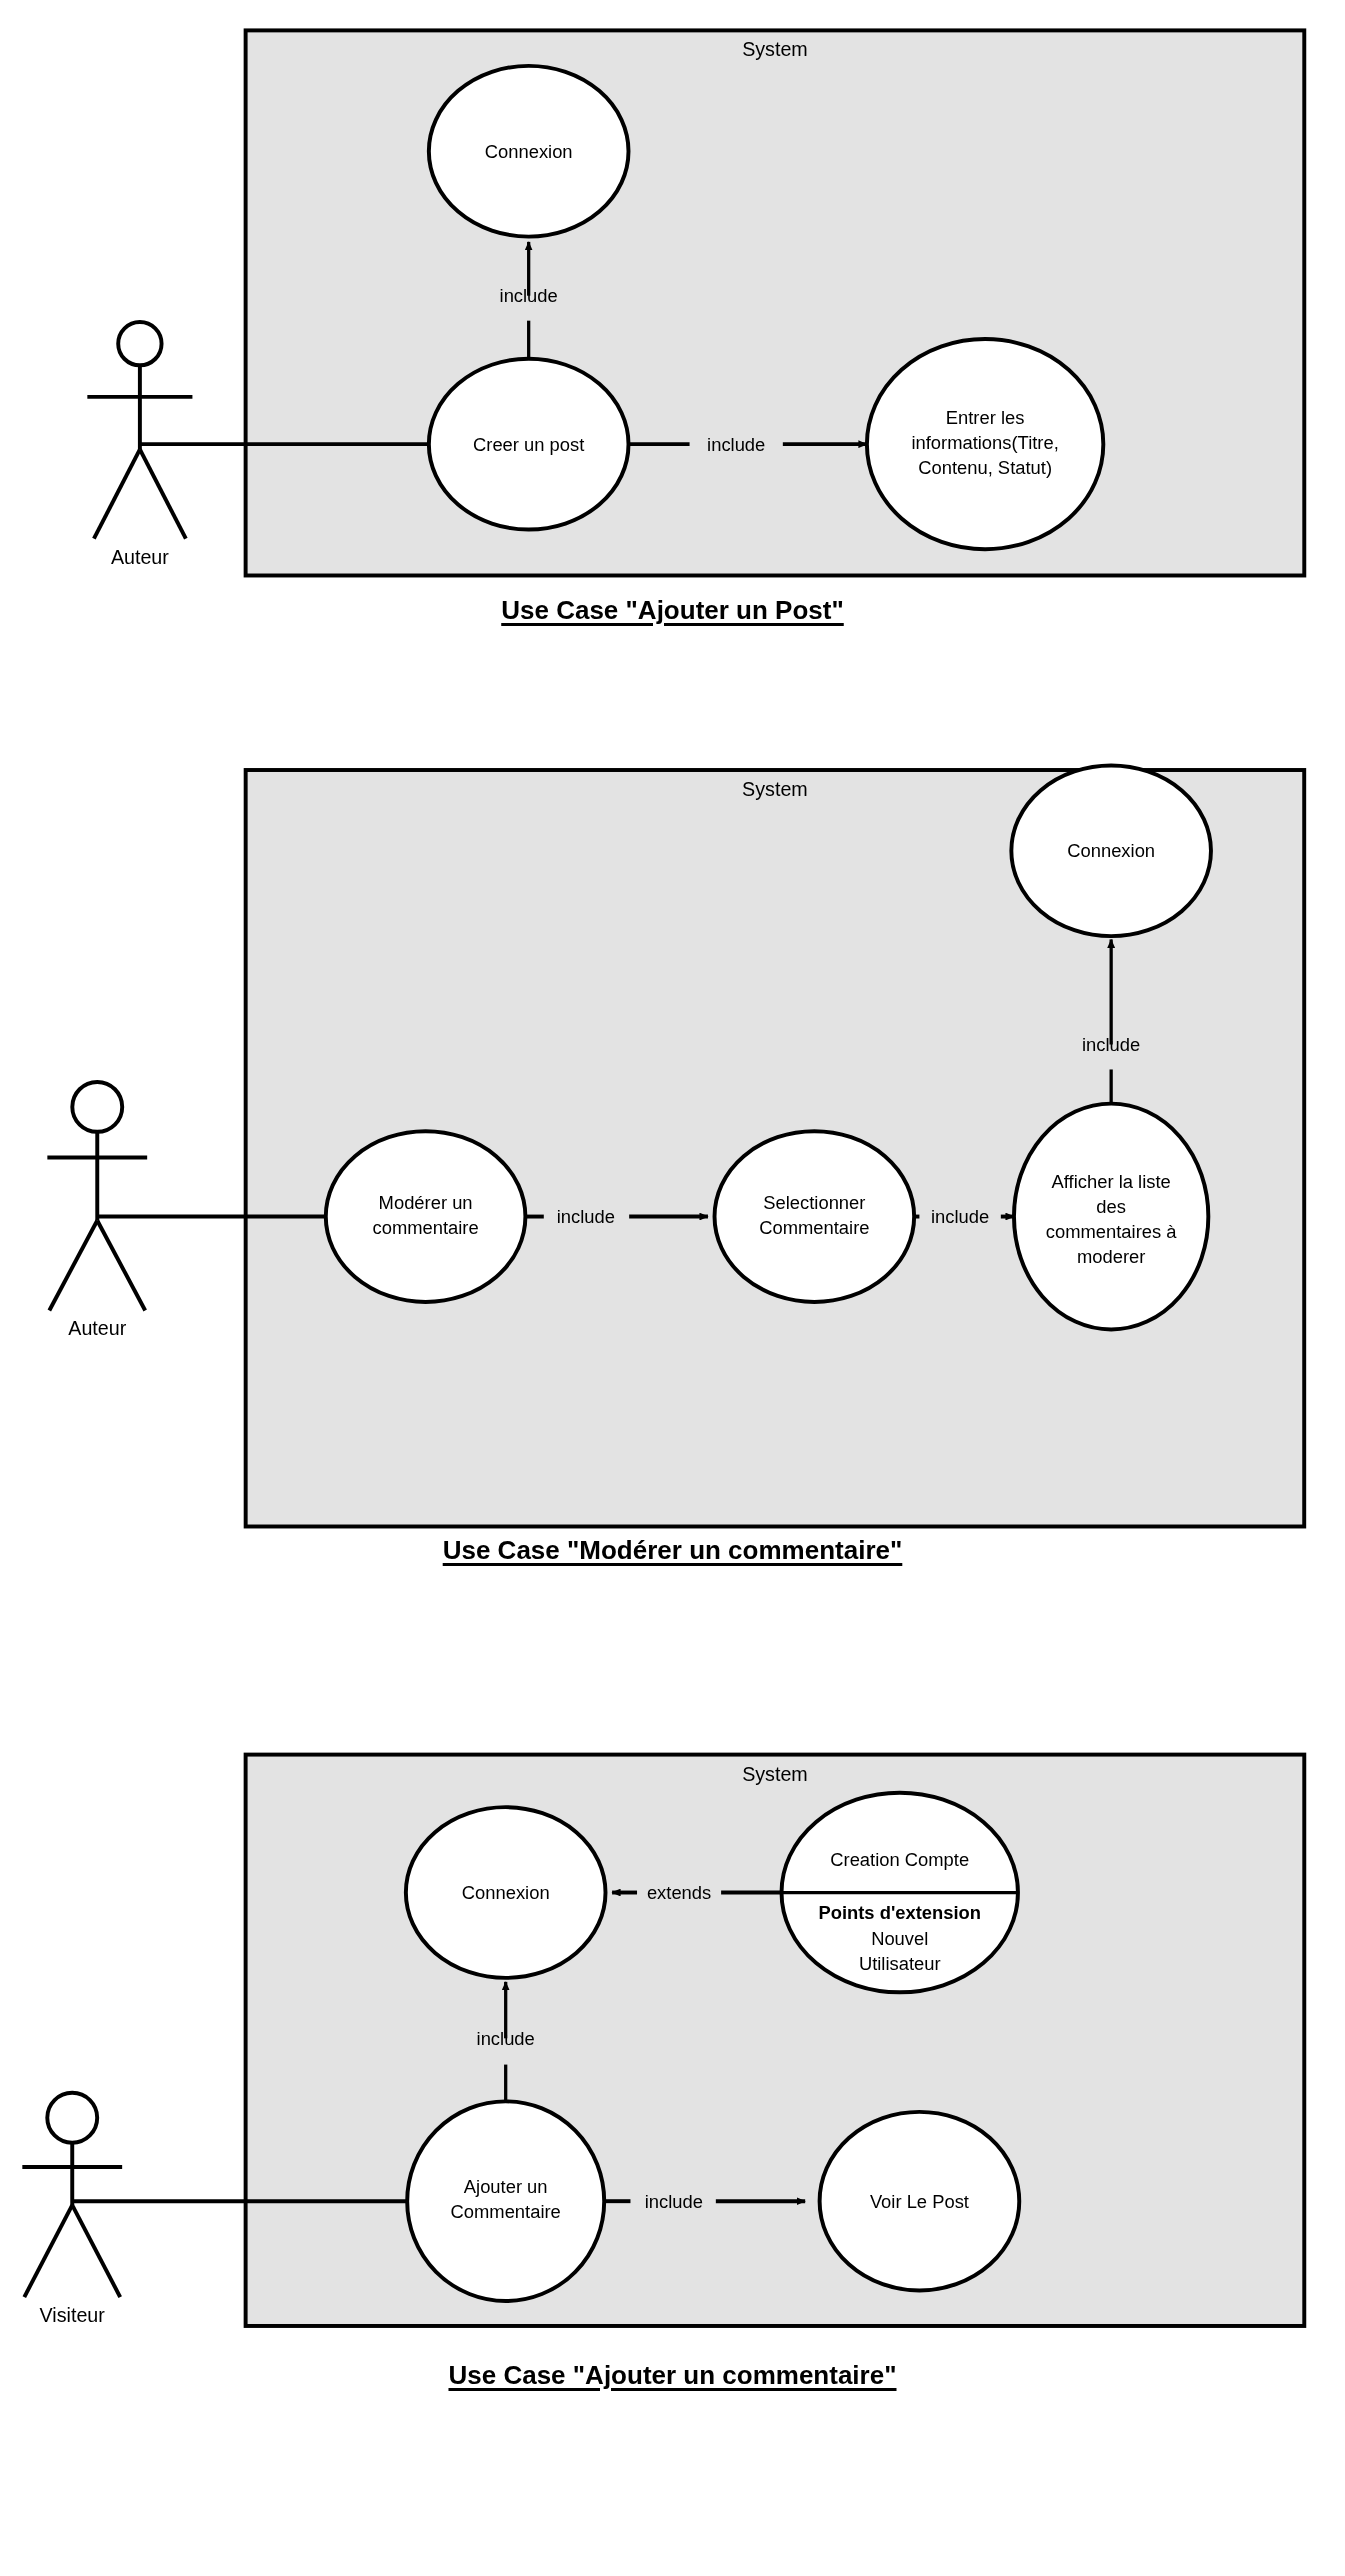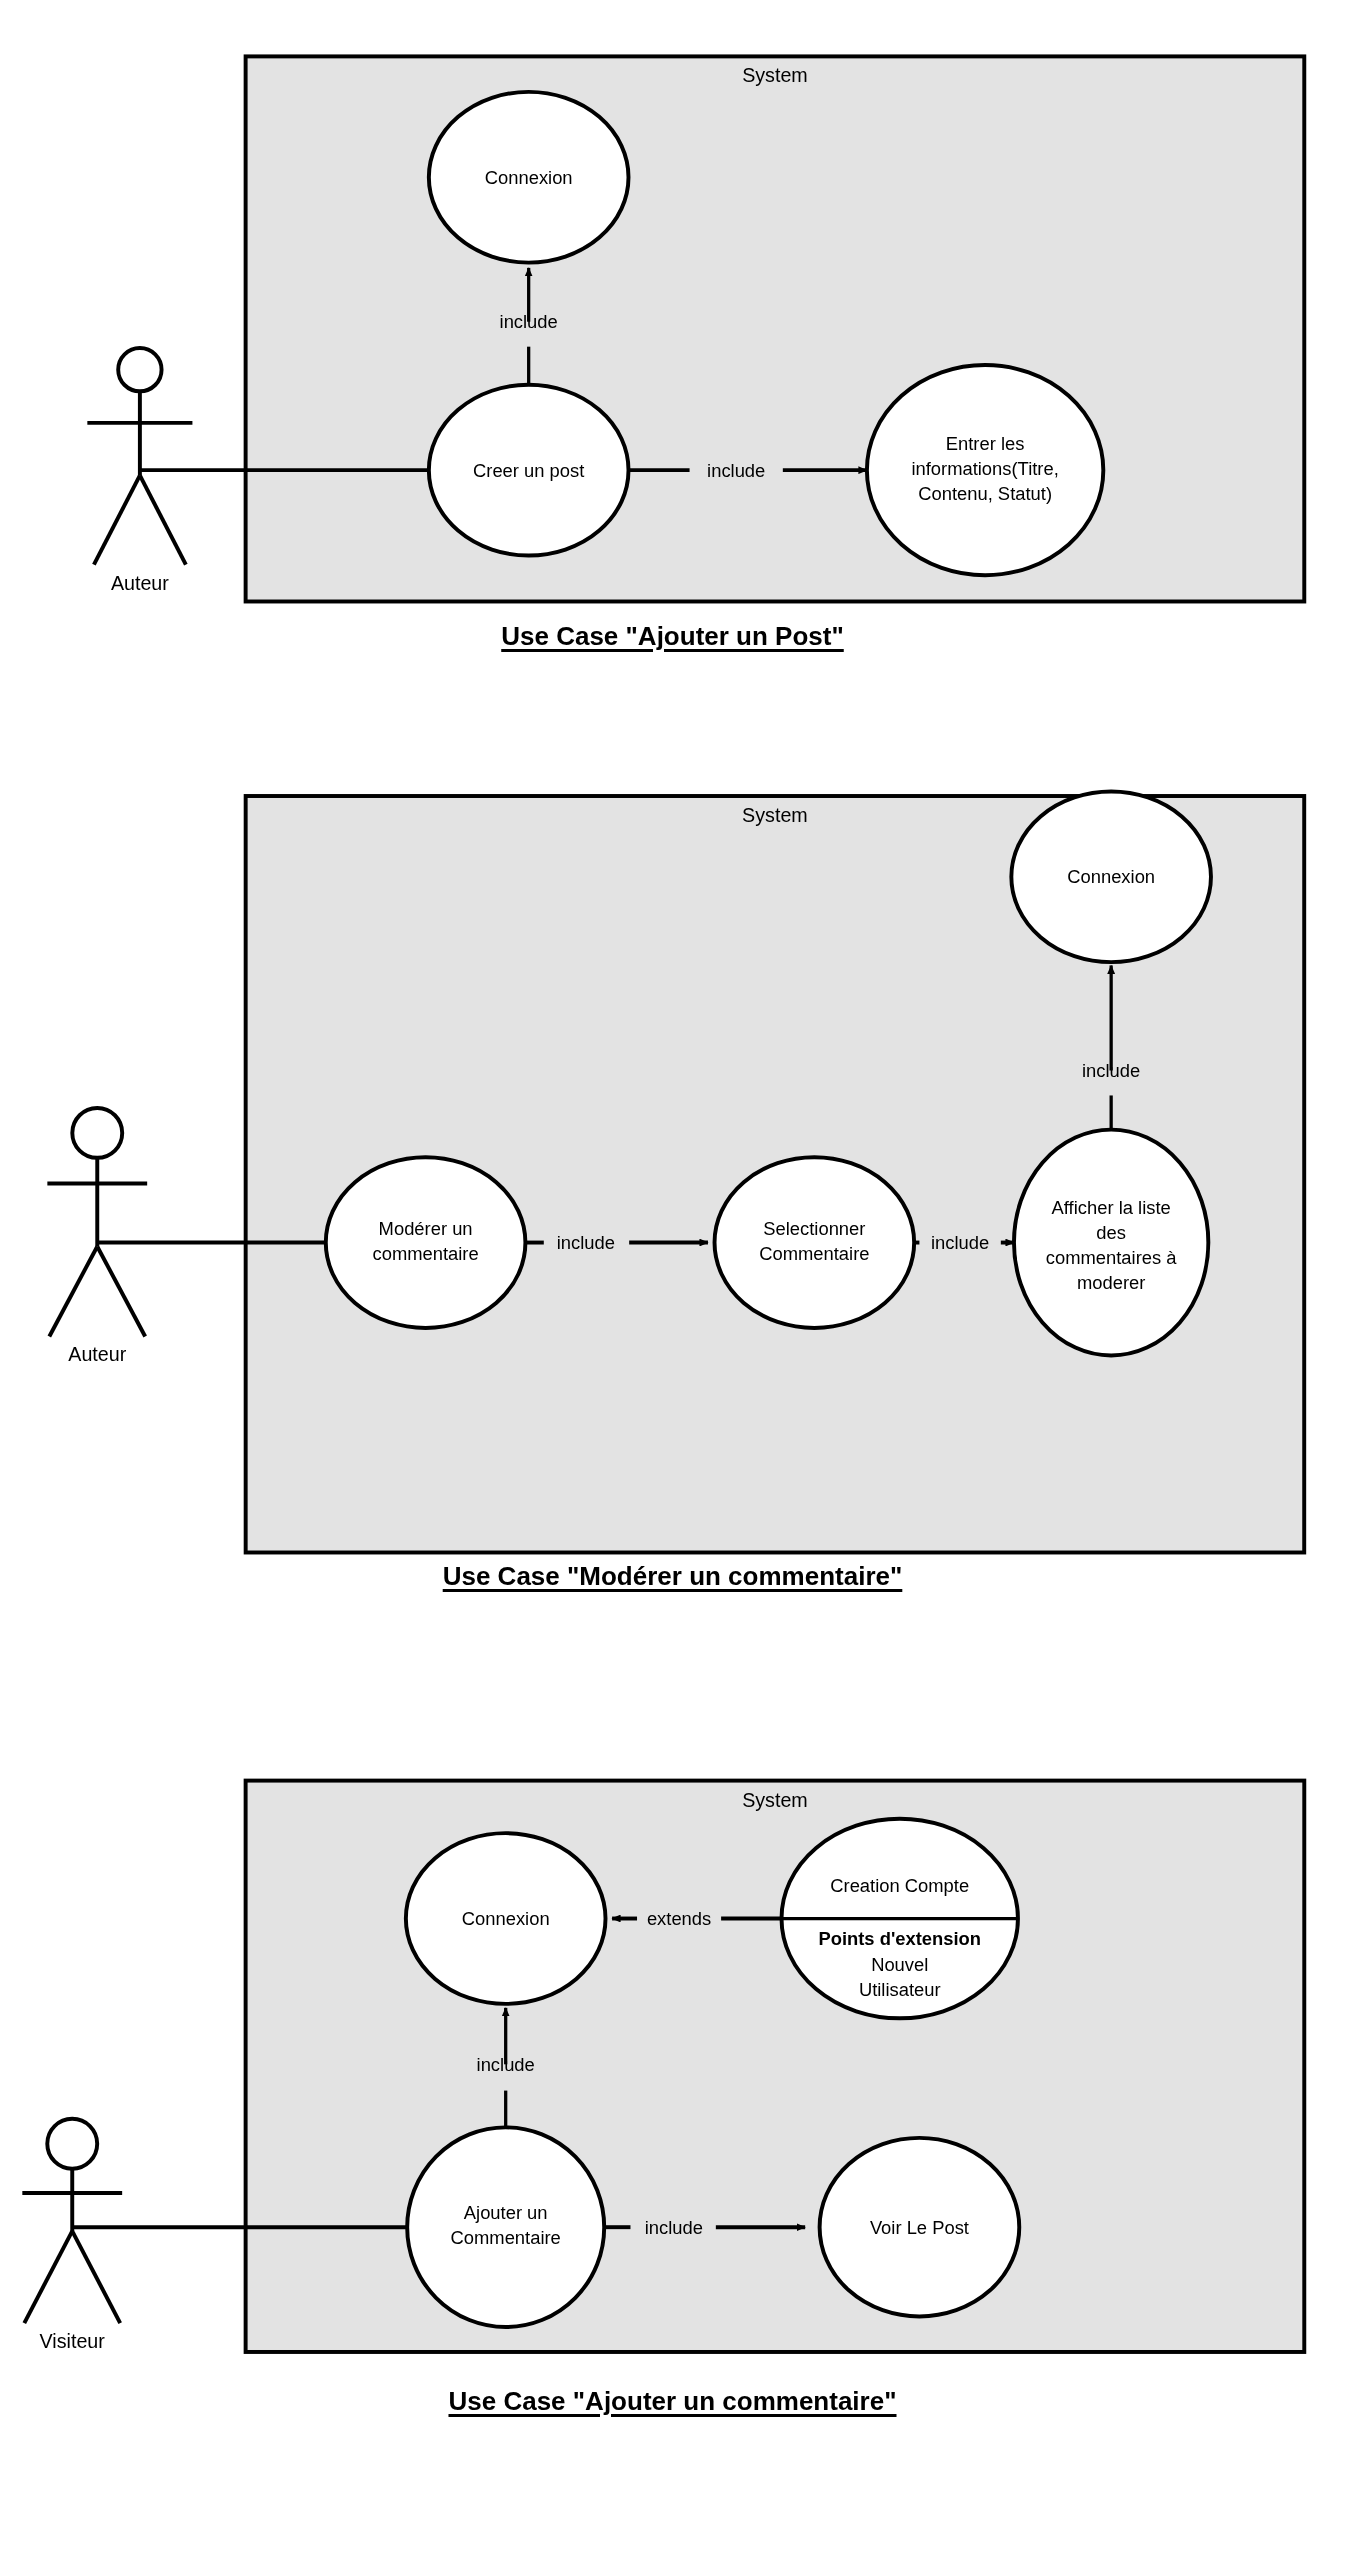--- a/index.html
+++ b/index.html
@@ -16,21 +16,20 @@
     width: 1345px;
     height: 2576px;
     background: #ffffff;
     overflow: hidden;
   }
   .diagram-block {
     position: absolute;
     left: 0;
     top: 0;
     width: 1331px;
-    margin-top: 26px;
   }
   .svg-layer {
     display: block;
   }
   .caption {
     position: absolute;
     width: 1345px;
     text-align: center;
     font-family: "Liberation Sans", sans-serif;
     font-weight: bold;

